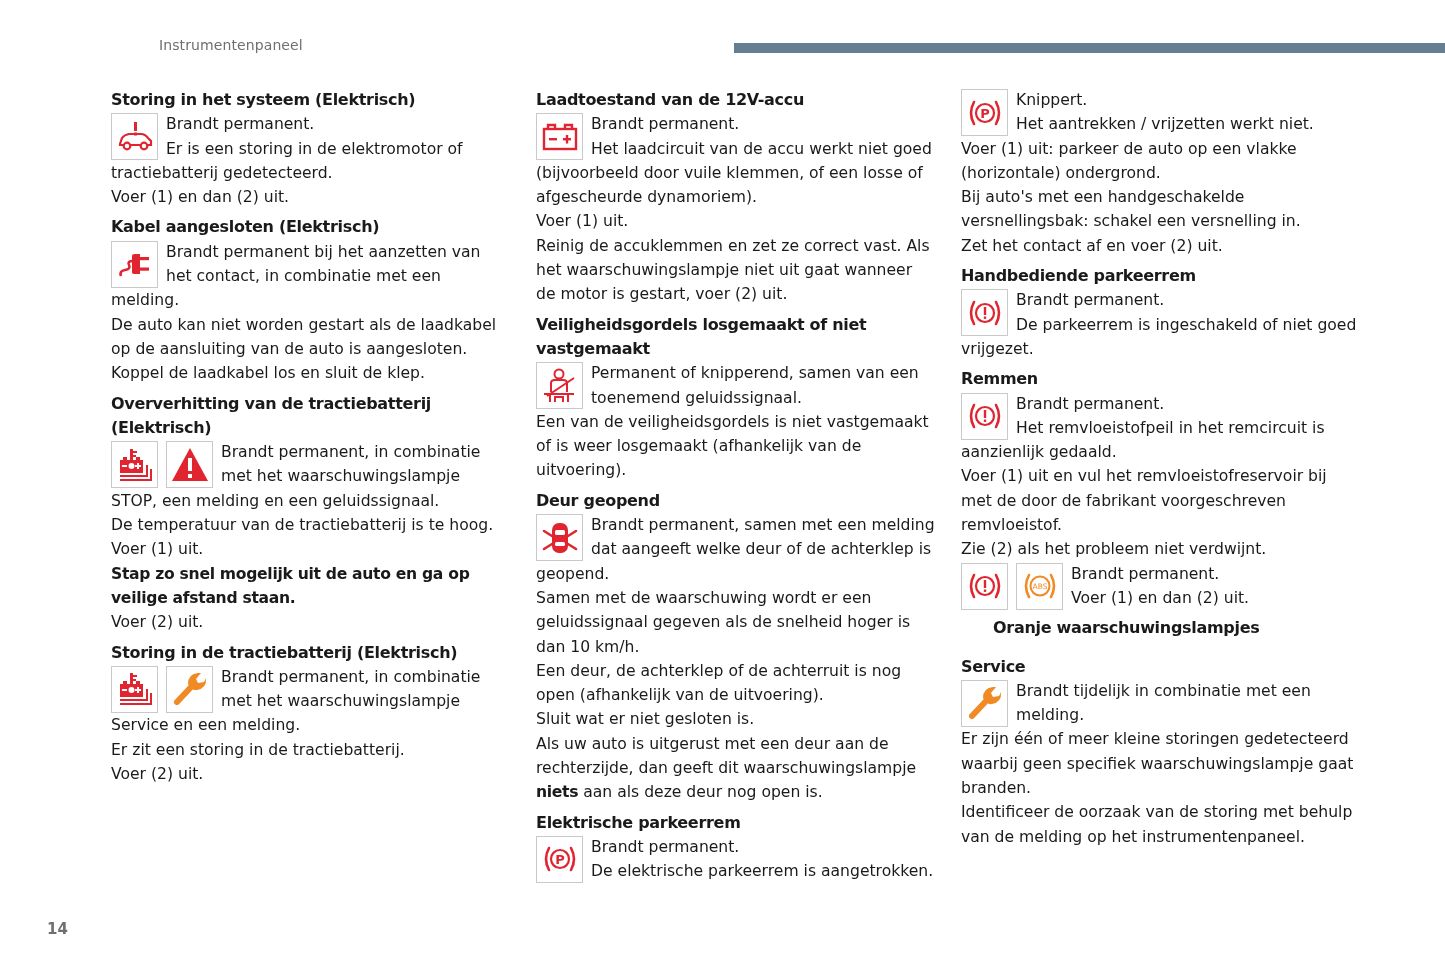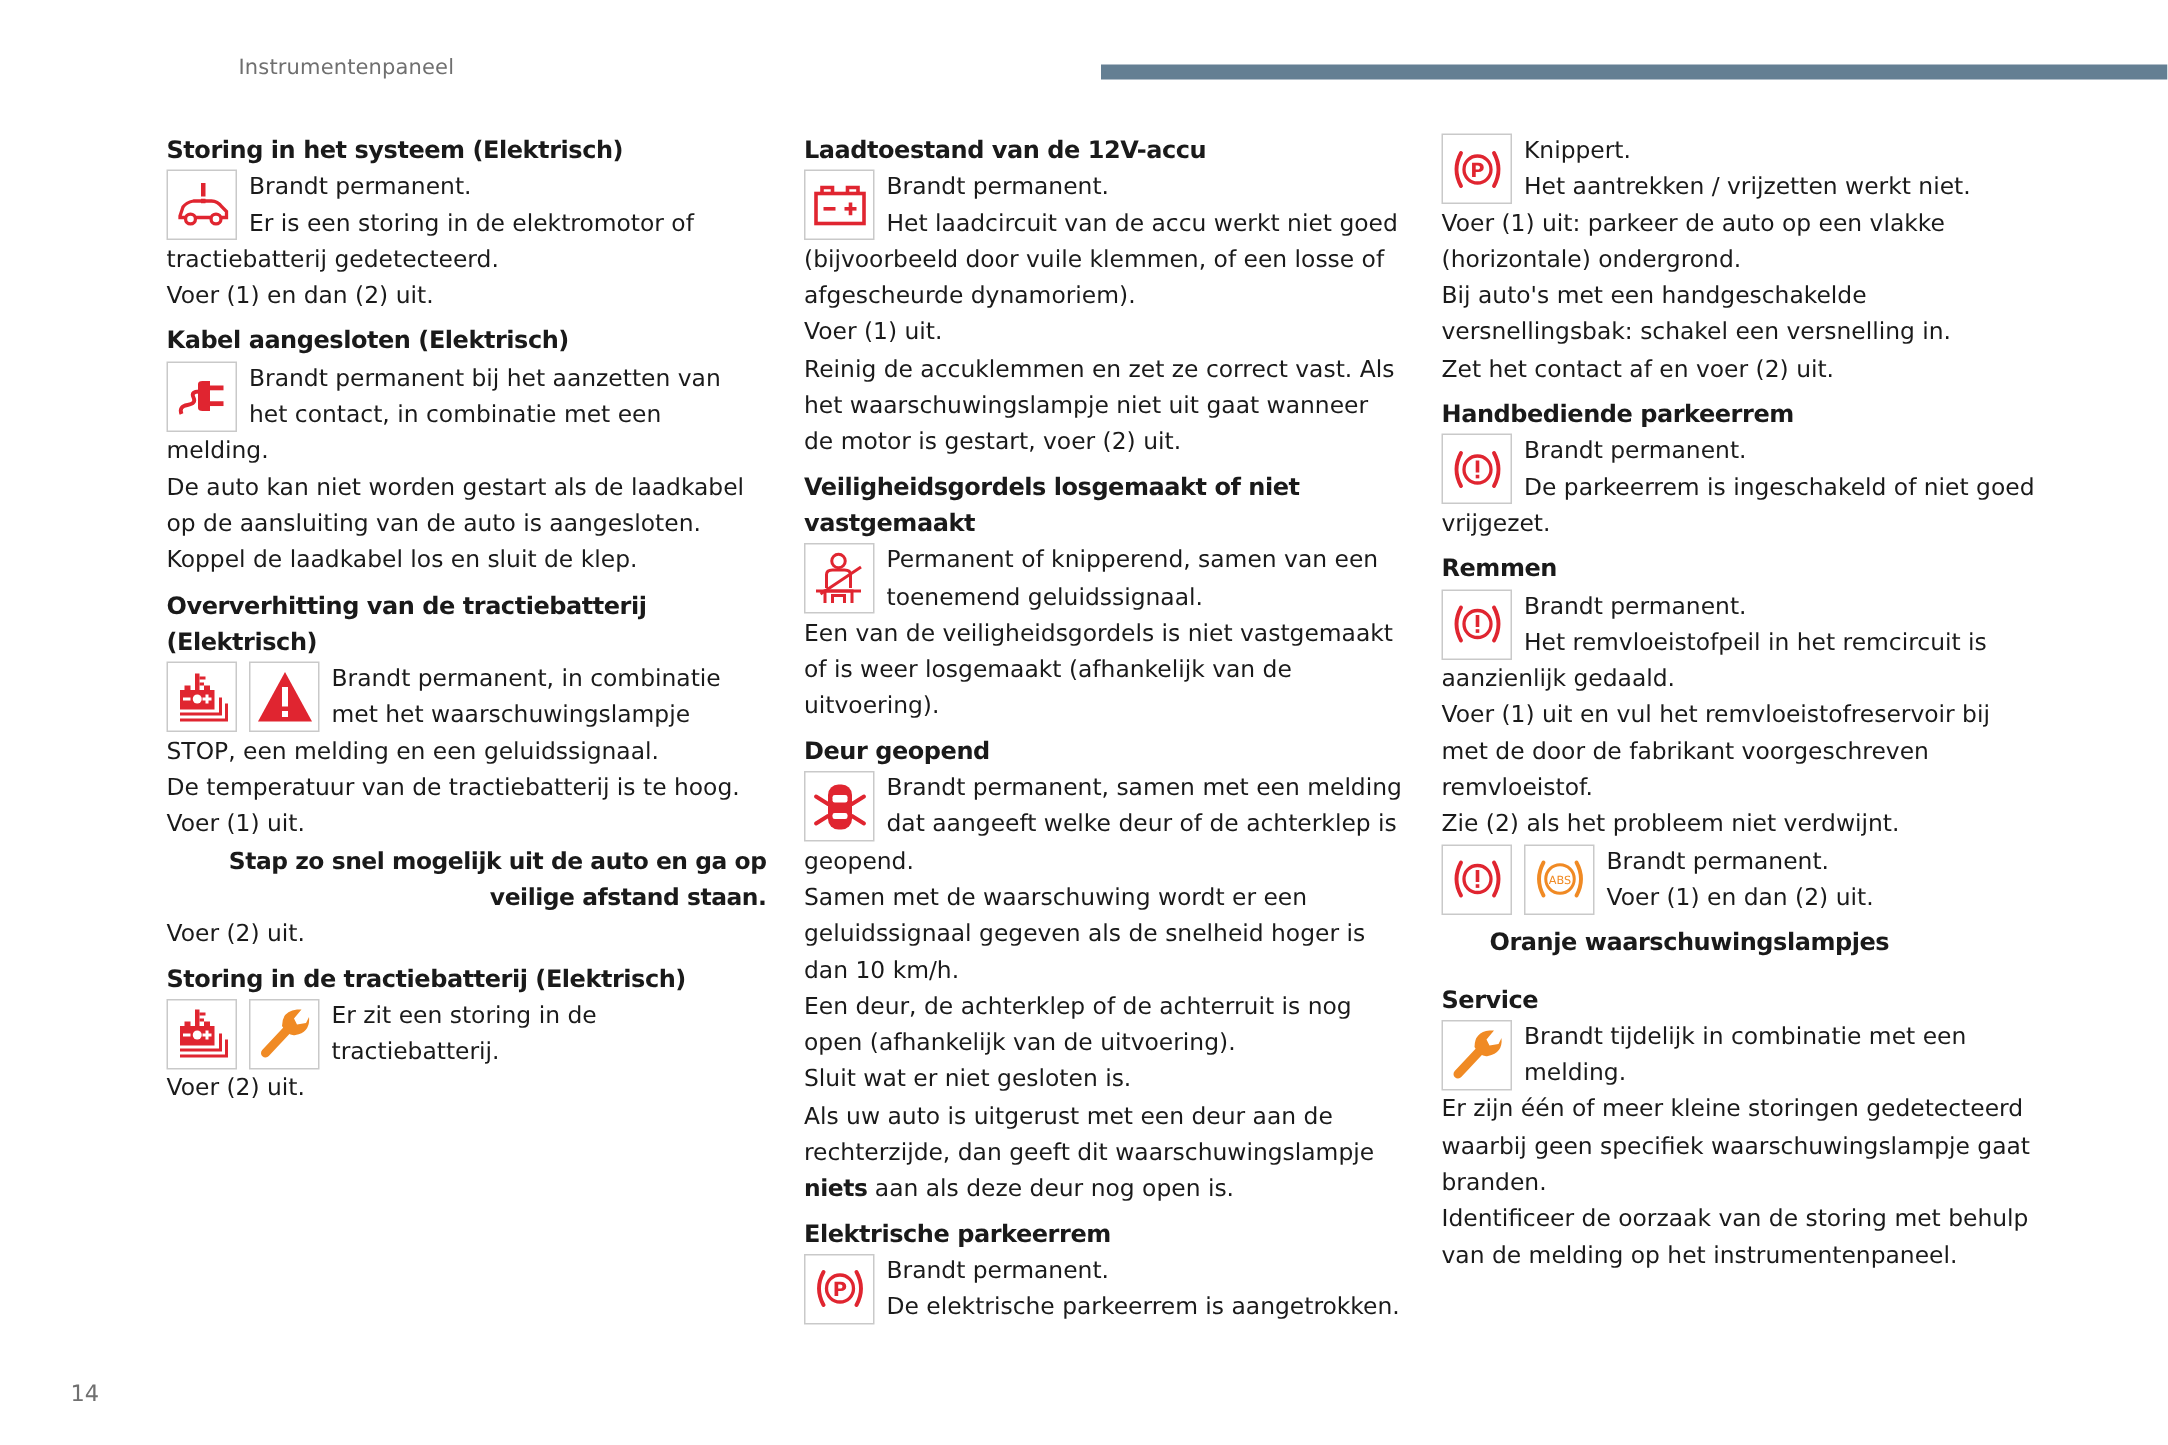--- a/index.html
+++ b/index.html
@@ -1,33 +1,33 @@
 <!DOCTYPE html>
 <html><head>
 <meta charset="utf-8">
 <style>
   html, body { margin: 0; padding: 0; background: #ffffff; }
   body { width: 1445px; height: 963px; position: relative; overflow: hidden;
          font-family: "DejaVu Sans", "Liberation Sans", sans-serif; color: #1a1a1a; }
   .header-title { position: absolute; left: 111px; top: 37px; font-size: 14px; color: #6f6f6f; letter-spacing: 0.1px; margin-left: 48px; }
   .header-bar { position: absolute; left: 734px; top: 43px; width: 711px; height: 10px; background: #647f93; }
-  .page-number { position: absolute; left: 47px; top: 920px; font-size: 15px; font-weight: normal; color: #707070; }
+  .page-number { position: absolute; left: 47px; top: 920px; font-size: 15px; font-weight: bold; color: #707070; }
   .col { position: absolute; top: 88px; width: 400px; font-size: 15.6px; line-height: 24.3px; }
   .col1 { left: 111px; }
   .col2 { left: 536px; }
   .col3 { left: 961px; }
   .section { margin-bottom: 6px; }
   .section.gap-lg { margin-bottom: 14px; margin-left: 32px; }
   .heading { font-weight: bold; font-size: 16px; letter-spacing: -0.3px; }
   .block { }
   .icons { float: left; margin: 1px 8px 0 0; display: flex; gap: 8px; }
   .icon-box { width: 47px; height: 47px; border: 1px solid #c9c9c9; box-sizing: border-box; display: flex; align-items: center; justify-content: center; background: #fff; }
   .icon-box svg { width: 40px; height: 40px; }
   .p { display: block; }
-  .bold { font-weight: bold; letter-spacing: -0.3px; text-align: right; }
+  .bold { font-weight: bold; letter-spacing: -0.3px; }
   .clear { clear: both; }
 </style>
 </head>
 <body>
 
 <div class="header-title">Instrumentenpaneel</div>
 <div class="header-bar"></div>
 
 <div class="col col1">
     <div class="section">
@@ -125,20 +125,21 @@
               <path d="M5 35 L36 35 L36 24" fill="none" stroke="#e02530" stroke-width="2"></path>
             </svg>
           </span>
           <span class="icon-box">
             <svg viewBox="0 0 40 40">
               <path d="M7 33 L22 17" stroke="#f08a24" stroke-width="6" stroke-linecap="round"></path>
               <path d="M18 15 Q18 5 28 4 L31 4 L26 10 L28 14 L34 13 L36 9 Q37 19 27 21 Q22 22 18 15 Z" fill="#f08a24"></path>
             </svg>
           </span>
         </div>
+        <span class="p">Brandt permanent, in combinatie met het waarschuwingslampje Service en een melding.</span>
         <span class="p">Er zit een storing in de tractiebatterij.</span>
         <span class="p">Voer (2) uit.</span>
         <div class="clear"></div>
       </div>
     </div>
   </div>
 <div class="col col2">
     <div class="section">
       <div class="heading">Laadtoestand van de 12V-accu</div>
       <div class="block">

